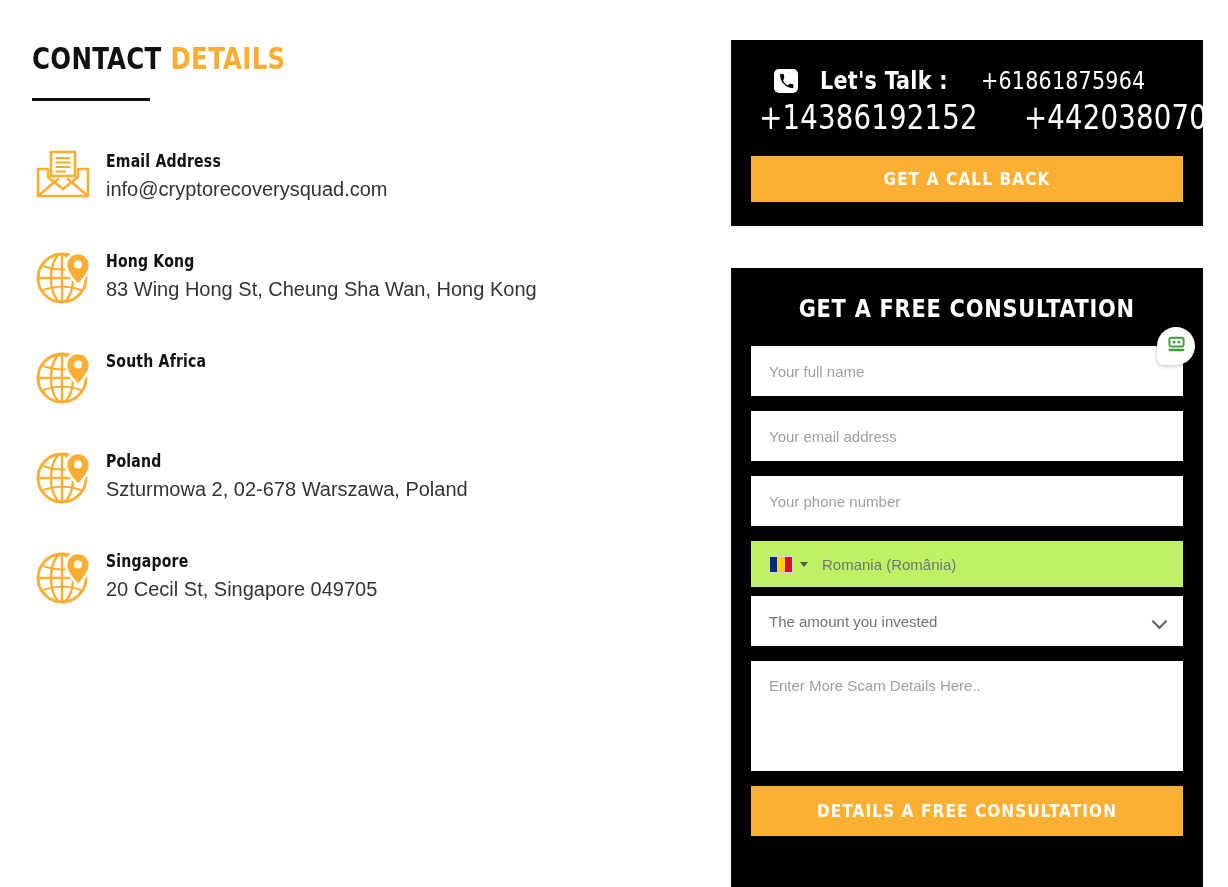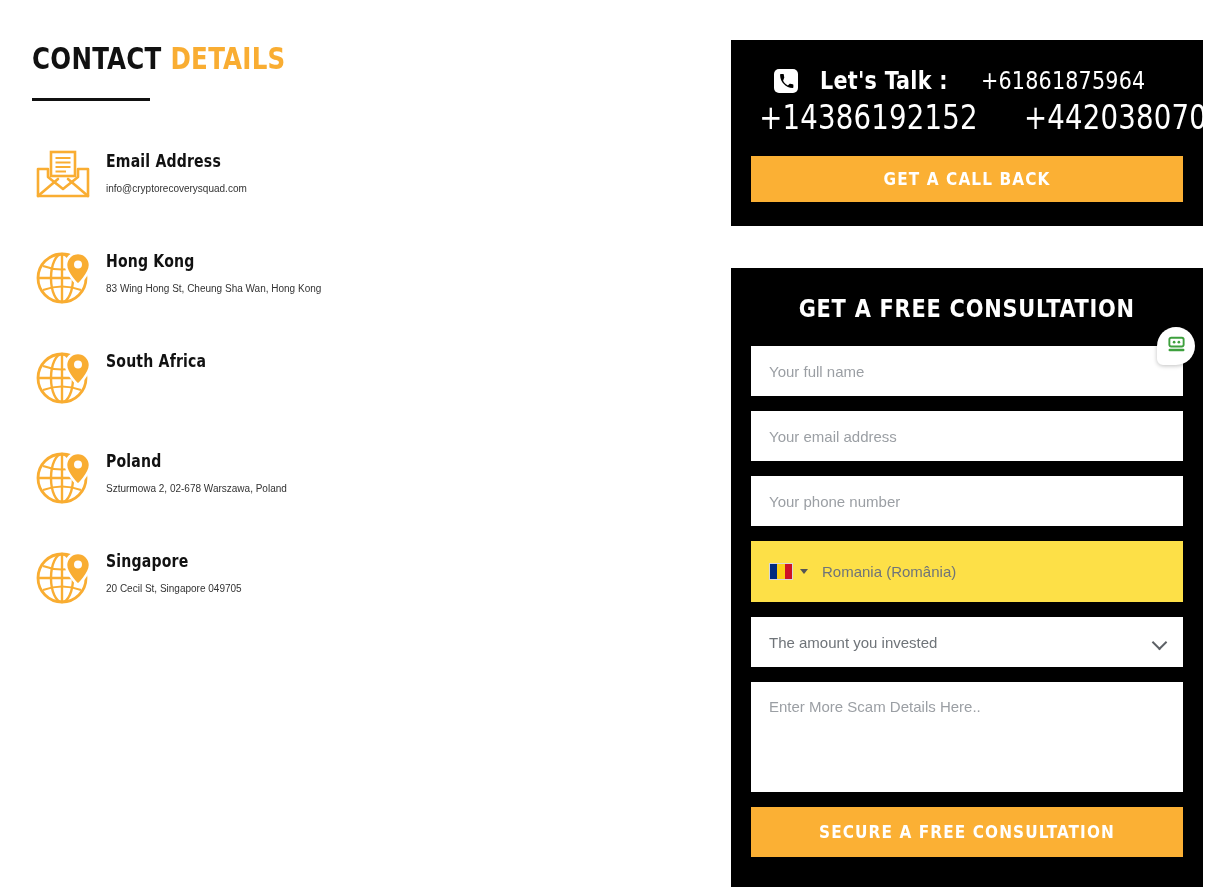--- a/index.html
+++ b/index.html
@@ -74,21 +74,21 @@
     line-height: 20px;
     color: #111111;
     letter-spacing: 0.2px;
     transform: scaleX(0.92);
     transform-origin: left center;
     white-space: nowrap;
   }
 
   .contact-value {
     margin-top: 8px;
-    font-size: 10px;
+    font-size: 20px;
     line-height: 20px;
     color: #333333;
     white-space: nowrap;
   }
 
   
   .right-col {
     position: absolute;
     left: 731px;
     top: 40px;
@@ -206,24 +206,24 @@
     font-size: 15px;
     color: #3d3d3d;
     margin-bottom: 15px;
   }
   .field::placeholder { color: #9b9fa4; }
 
   .phone-country {
     display: flex;
     align-items: center;
     width: 432px;
-    height: 61px;
-    background: #fde047;
+    height: 46px;
+    background: #bef264;
     padding: 0 18px;
-    margin-bottom: 15px;
+    margin-bottom: 9px;
     cursor: pointer;
   }
 
   .flag-ro {
     width: 24px;
     height: 17px;
     display: flex;
     flex: 0 0 24px;
     border: 1px solid #d8d8d8;
   }
@@ -463,21 +463,21 @@
 
     <div class="select-wrap">
       <select class="field">
         <option>The amount you invested</option>
       </select>
       <span class="chevron"></span>
     </div>
 
     <textarea class="field" placeholder="Enter More Scam Details Here.." style=""></textarea>
 
-    <button class="btn-submit">SECURE A FREE CONSULTATION</button>
+    <button class="btn-submit">DETAILS A FREE CONSULTATION</button>
   </div>
 
   <div class="chat-widget">
     <span>
       <svg width="19" height="19" viewBox="0 0 24 24" fill="none">
         <rect x="3" y="3.5" width="18" height="11" rx="2.2" fill="none" stroke="#3da03d" stroke-width="2.4"></rect>
         <circle cx="9" cy="9" r="1.7" fill="#3da03d"></circle>
         <circle cx="15" cy="9" r="1.7" fill="#3da03d"></circle>
         <rect x="2" y="17.5" width="20" height="3" rx="1.3" fill="#3da03d"></rect>
       </svg>

